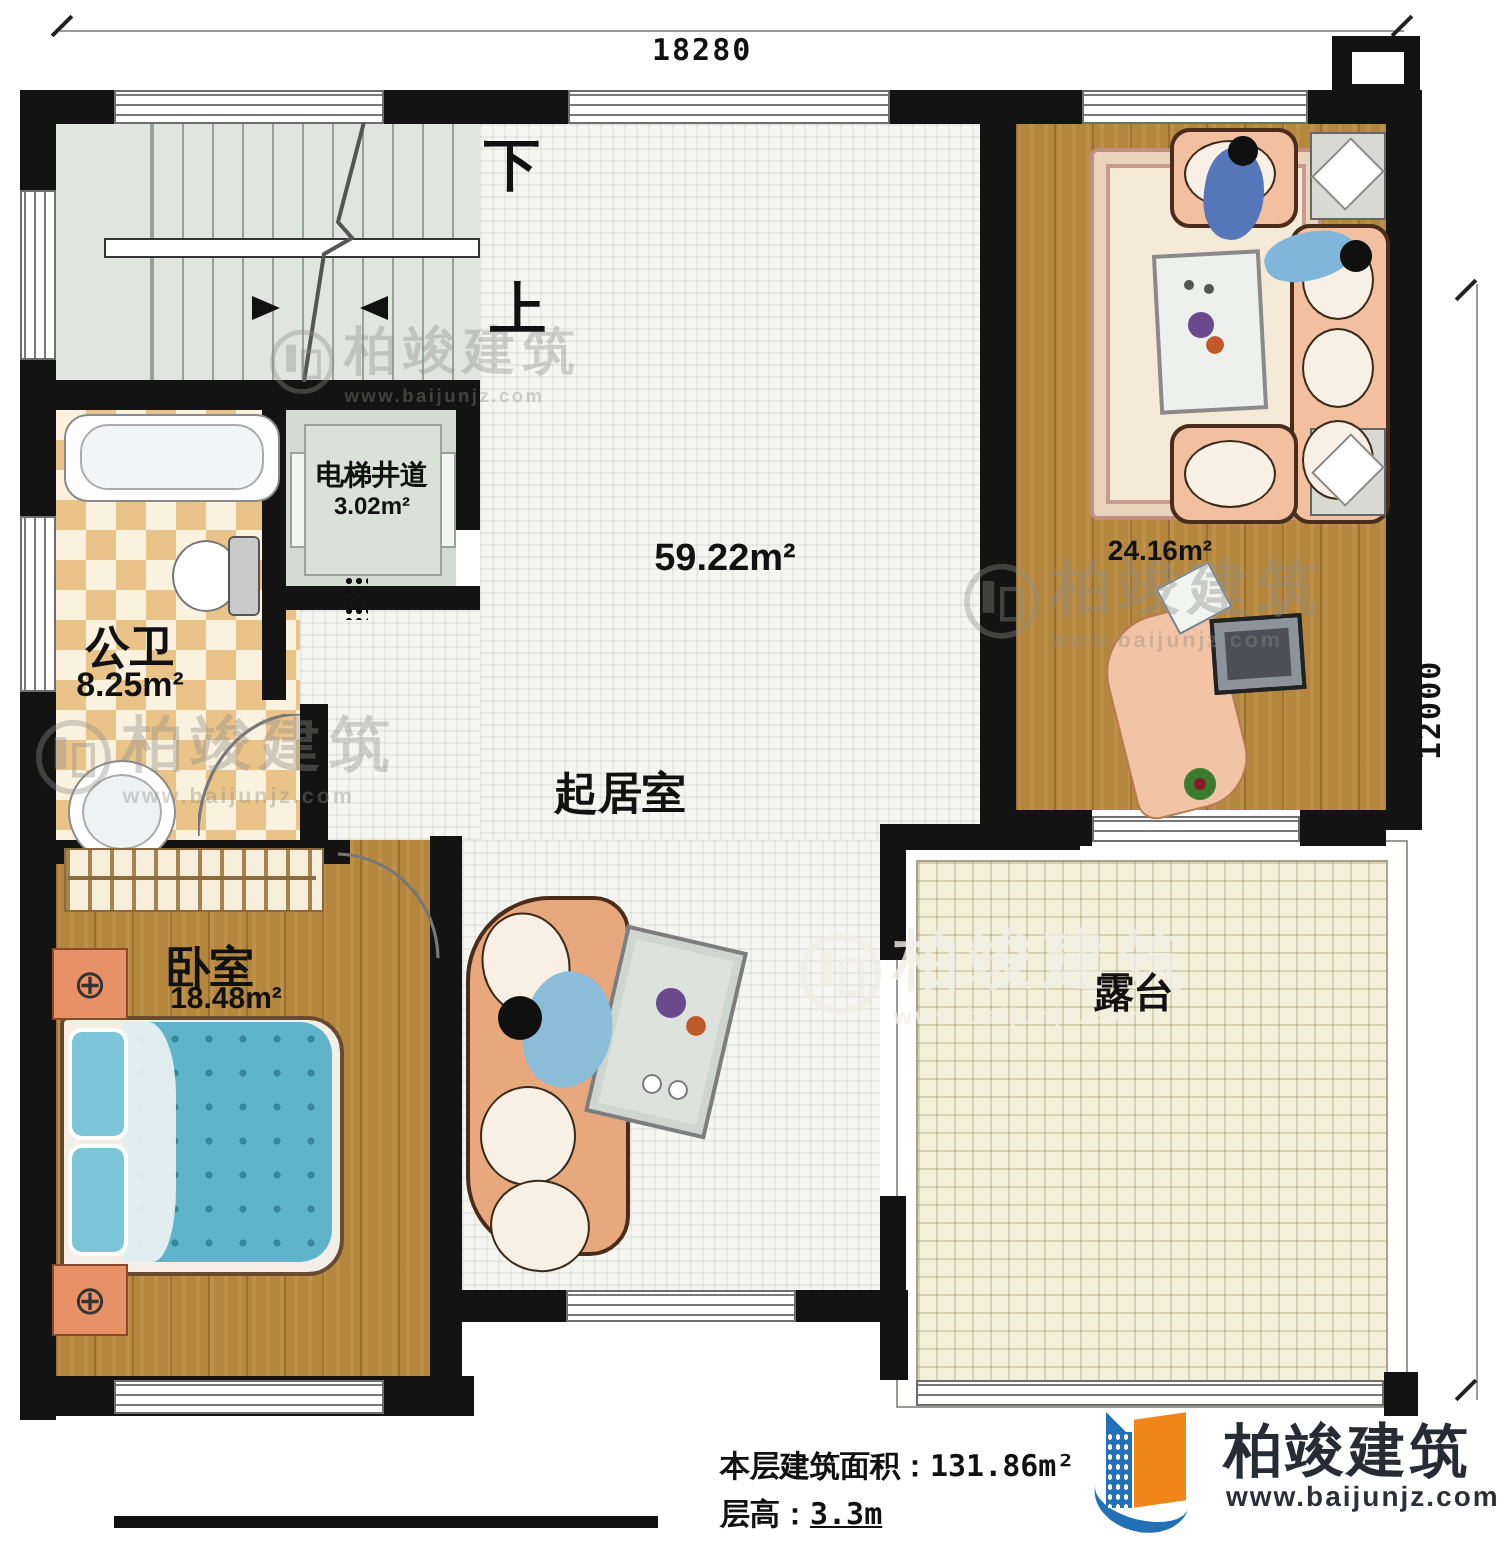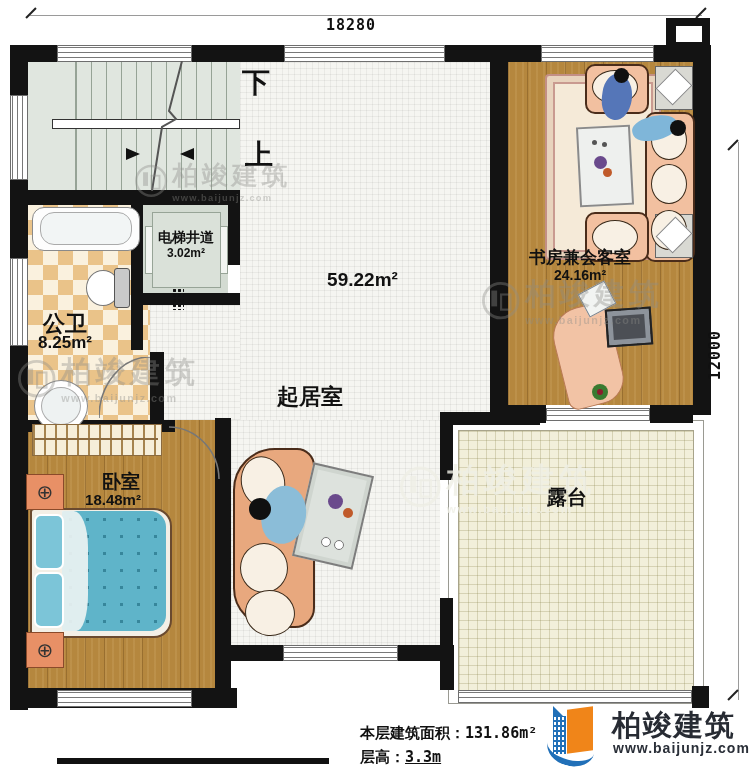--- a/index.html
+++ b/index.html
@@ -217,23 +217,22 @@
   <div class="dot" style="left:597px;top:389px;width:6px;height:6px;background:#8a1d2c;z-index:8;"></div>
 
   <div class="lbl" style="left:242px;top:68px;font-size:28px;">下</div>
   <div class="lbl" style="left:245px;top:140px;font-size:28px;">上</div>
   <div class="lbl" style="left:143px;top:230px;width:86px;font-size:14px;">电梯井道</div>
   <div class="lbl" style="left:143px;top:247px;width:86px;font-size:12px;">3.02m²</div>
   <div class="lbl" style="left:30px;top:312px;width:70px;font-size:22px;">公卫</div>
   <div class="lbl" style="left:24px;top:334px;width:82px;font-size:17px;">8.25m²</div>
   <div class="lbl" style="left:315px;top:270px;width:95px;font-size:19px;">59.22m²</div>
   <div class="lbl" style="left:265px;top:385px;width:90px;font-size:22px;">起居室</div>
-  <div class="lbl" style="left:515px;top:249px;width:130px;font-size:17px;z-index:9;">书房兼会客室</div>
   <div class="lbl" style="left:515px;top:268px;width:130px;font-size:14px;z-index:9;">24.16m²</div>
-  <div class="lbl" style="left:76px;top:472px;width:90px;font-size:19px;">卧室</div>
+  <div class="lbl" style="left:60px;top:472px;width:90px;font-size:22px;">卧室</div>
   <div class="lbl" style="left:68px;top:492px;width:90px;font-size:15px;">18.48m²</div>
   <div class="lbl" style="left:532px;top:486px;width:70px;font-size:20px;">露台</div>
 
   <div class="wm" style="left:135px;top:158px;transform:scale(.62);transform-origin:left top;">
     <span class="wm-logo"></span>
     <span>
       <span class="wm-big" style="display:block;">柏竣建筑</span>
       <span class="wm-url" style="display:block;">www.baijunjz.com</span>
     </span>
   </div>

